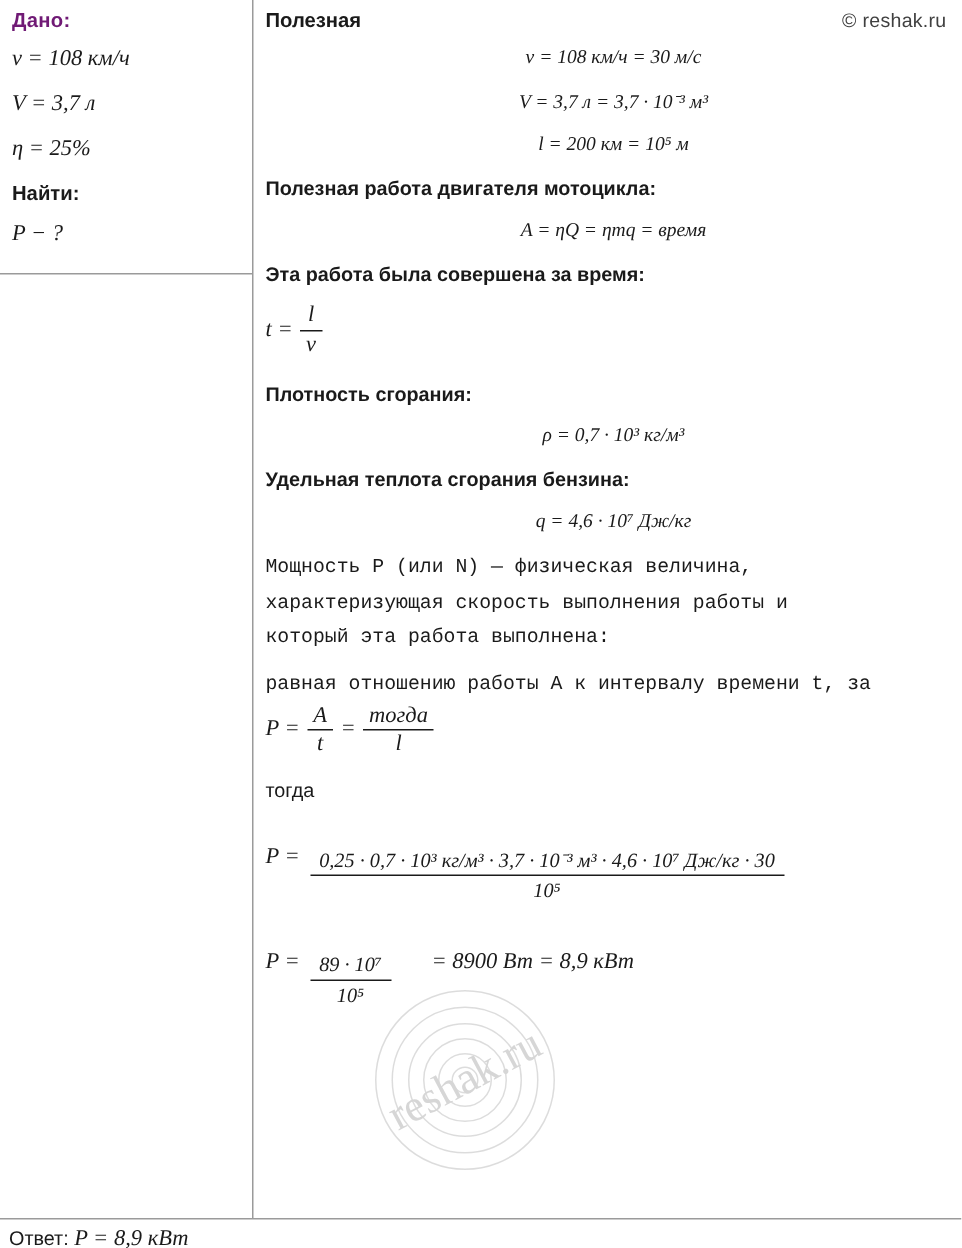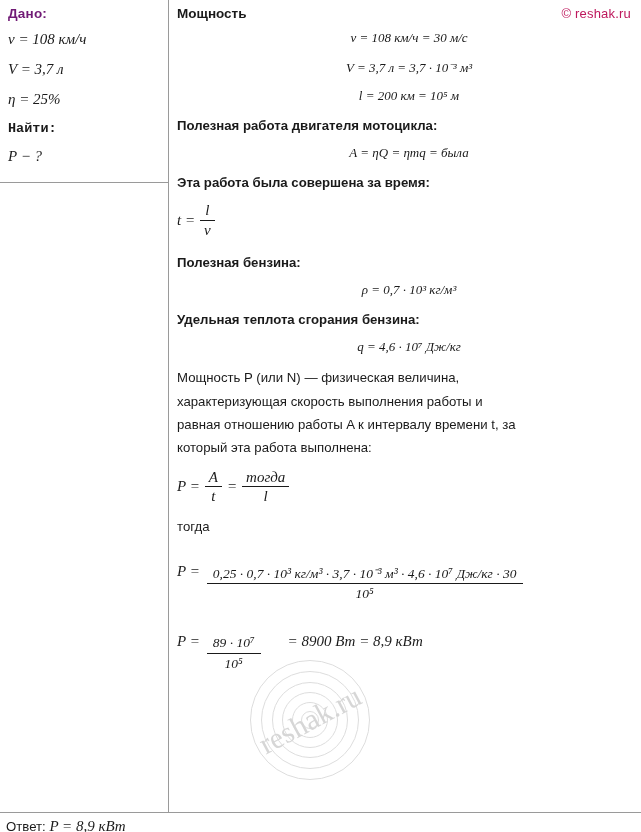--- a/index.html
+++ b/index.html
@@ -65,21 +65,21 @@
     margin: 0 0 10px 0;
     letter-spacing: 0.2px;
   }
   .given-line {
     font-size: 15px;
     font-style: italic;
     margin: 0 0 13px 0;
     white-space: nowrap;
   }
   .find-title {
-    font-family: Liberation Mono, monospace;
+    font-family: Liberation Sans, sans-serif;
     font-size: 13.5px;
     font-weight: 700;
     margin: 9px 0 12px 0;
   }
   .find-line {
     font-size: 15px;
     font-style: italic;
     margin: 0;
   }
 
@@ -105,21 +105,21 @@
     text-align: center;
   }
   .note {
     font-family: "Liberation Sans", sans-serif;
     font-size: 13.2px;
     font-weight: 700;
     margin: 0 0 10px 0;
     line-height: 1.45;
   }
   .para {
-    font-family: Liberation Sans, sans-serif;
+    font-family: Liberation Mono, monospace;
     font-size: 13.2px;
     font-weight: 400;
     color: #1a1a1a;
     margin: 0 0 2px 0;
     line-height: 1.62;
     width: 452px;
   }
   .plain {
     font-family: "Liberation Sans", sans-serif;
     font-size: 13.2px;
@@ -173,21 +173,21 @@
     font-size: 13.2px;
   }
   .answer i { font-family: "Liberation Serif", serif; font-size: 15px; }
 
   .watermark-tr {
     position: absolute;
     right: 10px;
     top: 6px;
     font-family: "Liberation Sans", sans-serif;
     font-size: 13px;
-    color: #be185d;
+    color: #404040;
     letter-spacing: 0.2px;
   }
   .watermark-center {
     position: absolute;
     left: 160px;
     top: 650px;
     width: 300px;
     height: 140px;
     pointer-events: none;
     opacity: 0.30;
@@ -226,48 +226,48 @@
     <div class="sec-title">Дано:</div>
     <div class="given-line">v = 108 км/ч</div>
     <div class="given-line">V = 3,7 л</div>
     <div class="given-line">η = 25%</div>
 
     <div class="find-title">Найти:</div>
     <div class="find-line">P − ?</div>
   </div>
 
   <div class="right-col">
-    <div class="sol-head">Мощность</div>
+    <div class="sol-head">Полезная</div>
 
     <div class="eq">v = 108 км/ч = 30 м/с</div>
     <div class="eq">V = 3,7 л = 3,7 · 10⁻³ м³</div>
     <div class="eq">l = 200 км = 10⁵ м</div>
 
     <div class="note">Полезная работа двигателя мотоцикла:</div>
-    <div class="eq">A = ηQ = ηmq = была</div>
+    <div class="eq">A = ηQ = ηmq = время</div>
 
     <div class="note">Эта работа была совершена за время:</div>
     <div class="eq-frac">
       <span>t =</span>
       <span class="frac">
         <span class="num">l</span>
         <span class="den">v</span>
       </span>
     </div>
 
-    <div class="note">Полезная бензина:</div>
+    <div class="note">Плотность сгорания:</div>
     <div class="eq">ρ = 0,7 · 10³ кг/м³</div>
 
     <div class="note">Удельная теплота сгорания бензина:</div>
     <div class="eq">q = 4,6 · 10⁷ Дж/кг</div>
 
     <div class="para">Мощность P (или N) — физическая величина,</div>
     <div class="para">характеризующая скорость выполнения работы и</div>
+    <div class="para" style="margin-bottom:10px">который эта работа выполнена:</div>
     <div class="para">равная отношению работы A к интервалу времени t, за</div>
-    <div class="para" style="margin-bottom:10px">который эта работа выполнена:</div>
 
     <div class="eq-frac">
       <span>P =</span>
       <span class="frac">
         <span class="num">A</span>
         <span class="den">t</span>
       </span>
       <span>=</span>
       <span class="frac">
         <span class="num">тогда</span>

